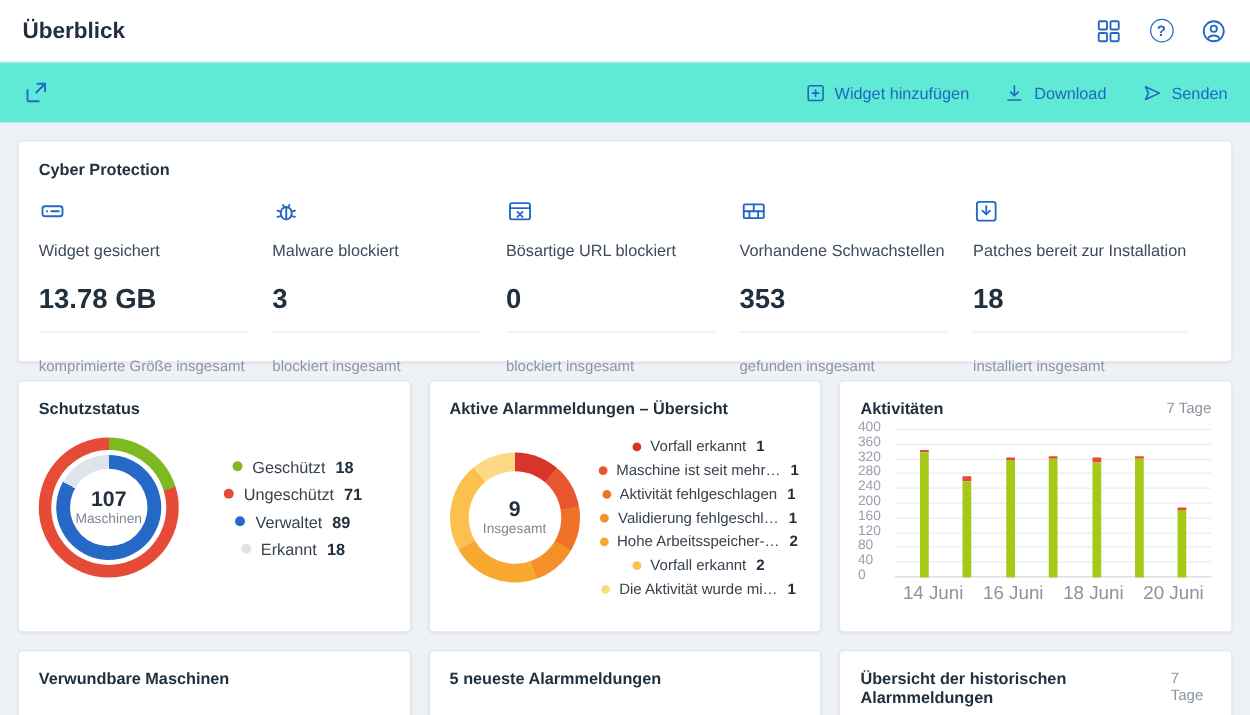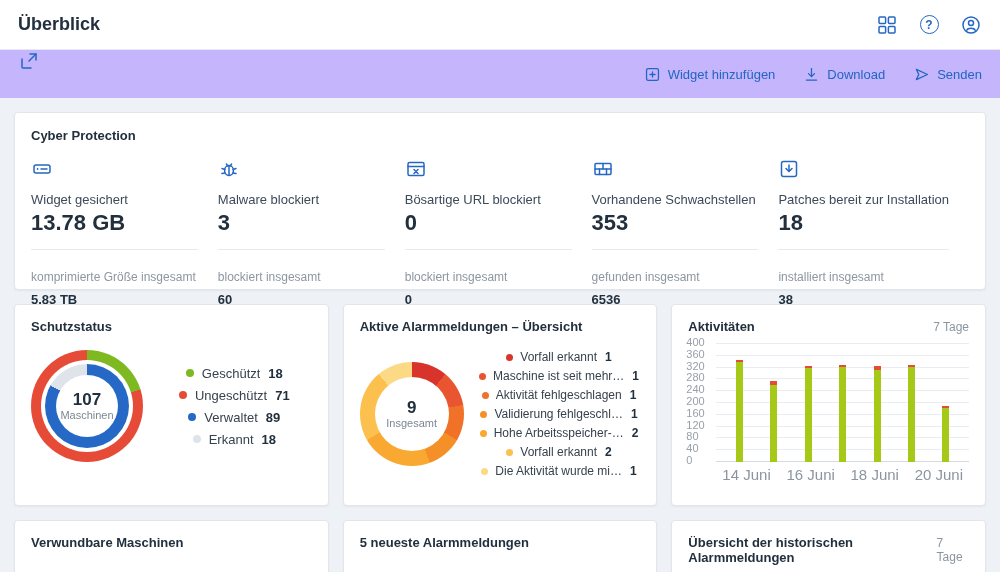--- a/index.html
+++ b/index.html
@@ -8,48 +8,48 @@
 
   
   .app-header { height:50px; background:#fff; display:flex; align-items:center; padding:0 18px; border-bottom:1px solid #e6eaee; }
   .page-title { font-size:18px; font-weight:700; color:#22303e;text-align:center; }
   .header-icons { margin-left:auto; display:flex; align-items:center; gap:20px; }
   .hicon { width:22px; height:22px; display:flex; align-items:center; justify-content:center; cursor:pointer; }
   .hicon svg { width:20px; height:20px; stroke:#2467c4; fill:none; stroke-width:1.5; stroke-linecap:round; stroke-linejoin:round; }
   .circle-icon { width:19px; height:19px; border:1.7px solid #2467c4; border-radius:50%; display:flex; align-items:center; justify-content:center; color:#2467c4; font-size:12px; font-weight:700; }
 
   
-  .toolbar { height:48px; background:#c4b5fd; display:flex; padding:0 18px; }
+  .toolbar { height:48px; background:#5eead4; display:flex; align-items:center; padding:0 18px; }
   .toolbar .hicon svg { stroke:#2467c4; }
   .toolbar-actions { margin-left:auto; display:flex; align-items:center; gap:28px; }
   .tool-btn { display:flex; align-items:center; gap:7px; background:none; border:none; color:#2265c2; font-size:13px; font-family:inherit; cursor:pointer; }
   .tool-btn svg { width:17px; height:17px; stroke:#2265c2; fill:none; stroke-width:1.5; stroke-linecap:round; stroke-linejoin:round; }
 
   
   main { padding:14px 14px 0 14px; }
   .card { background:#fff; border:1px solid #e2e6ea; border-radius:4px; box-shadow:0 1px 2px rgba(25,40,65,.05); }
   .card-title { font-size:13px; font-weight:700; color:#22303e; }
 
   
   .cp-card { height:178px; padding:15px 16px; margin-bottom:14px; }
   .stats { display:flex; margin-top:15px; }
   .stat { flex:1; padding-right:20px; }
   .stat-icon svg { width:22px; height:22px; stroke:#2467c4; fill:none; stroke-width:1.5; stroke-linecap:round; stroke-linejoin:round; }
   .stat-label { font-size:13px; color:#3d4a59; margin-top:8px; white-space:nowrap; }
-  .stat-value { font-size:22px; font-weight:700; color:#22303e; margin-top:3px; }
+  .stat-value { font-size:22px; font-weight:700; color:#22303e; margin-top:18px; }
   .stat-sub { margin-top:13px; border-top:1px solid #e7ebef; padding-top:20px; }
   .stat-sub-label { font-size:12px; color:#8d96a1; white-space:nowrap; }
   .stat-sub-value { font-size:13px; font-weight:700; color:#22303e; margin-top:8px; }
 
   
   .cards-row { display:flex; gap:14px; margin-bottom:14px; }
   .cards-row .card { flex:1; padding:14px 16px; }
   .mid-card { height:202px; }
   .bottom-card { height:110px; }
-  .card-head { display:flex; align-items:center; justify-content:space-between; }
+  .card-head { display:flex; align-items:flex-start; justify-content:space-between; }
   .period { font-size:12px; color:#8b95a0; font-weight:400; }
 
   
   .donut-flex { display:flex; align-items:center; gap:14px; margin-top:16px; }
   .donut { position:relative; border-radius:50%; flex:none; }
   .donut .hole { position:absolute; top:50%; left:50%; transform:translate(-50%,-50%); background:#fff; border-radius:50%; display:flex; align-items:center; justify-content:center; flex-direction:column; }
   .d-outer { width:112px; height:112px; }
   .d-outer > .hole { width:92px; height:92px; }
   .d-inner { width:84px; height:84px; position:relative; border-radius:50%; }
   .d-inner > .hole { width:62px; height:62px; }

